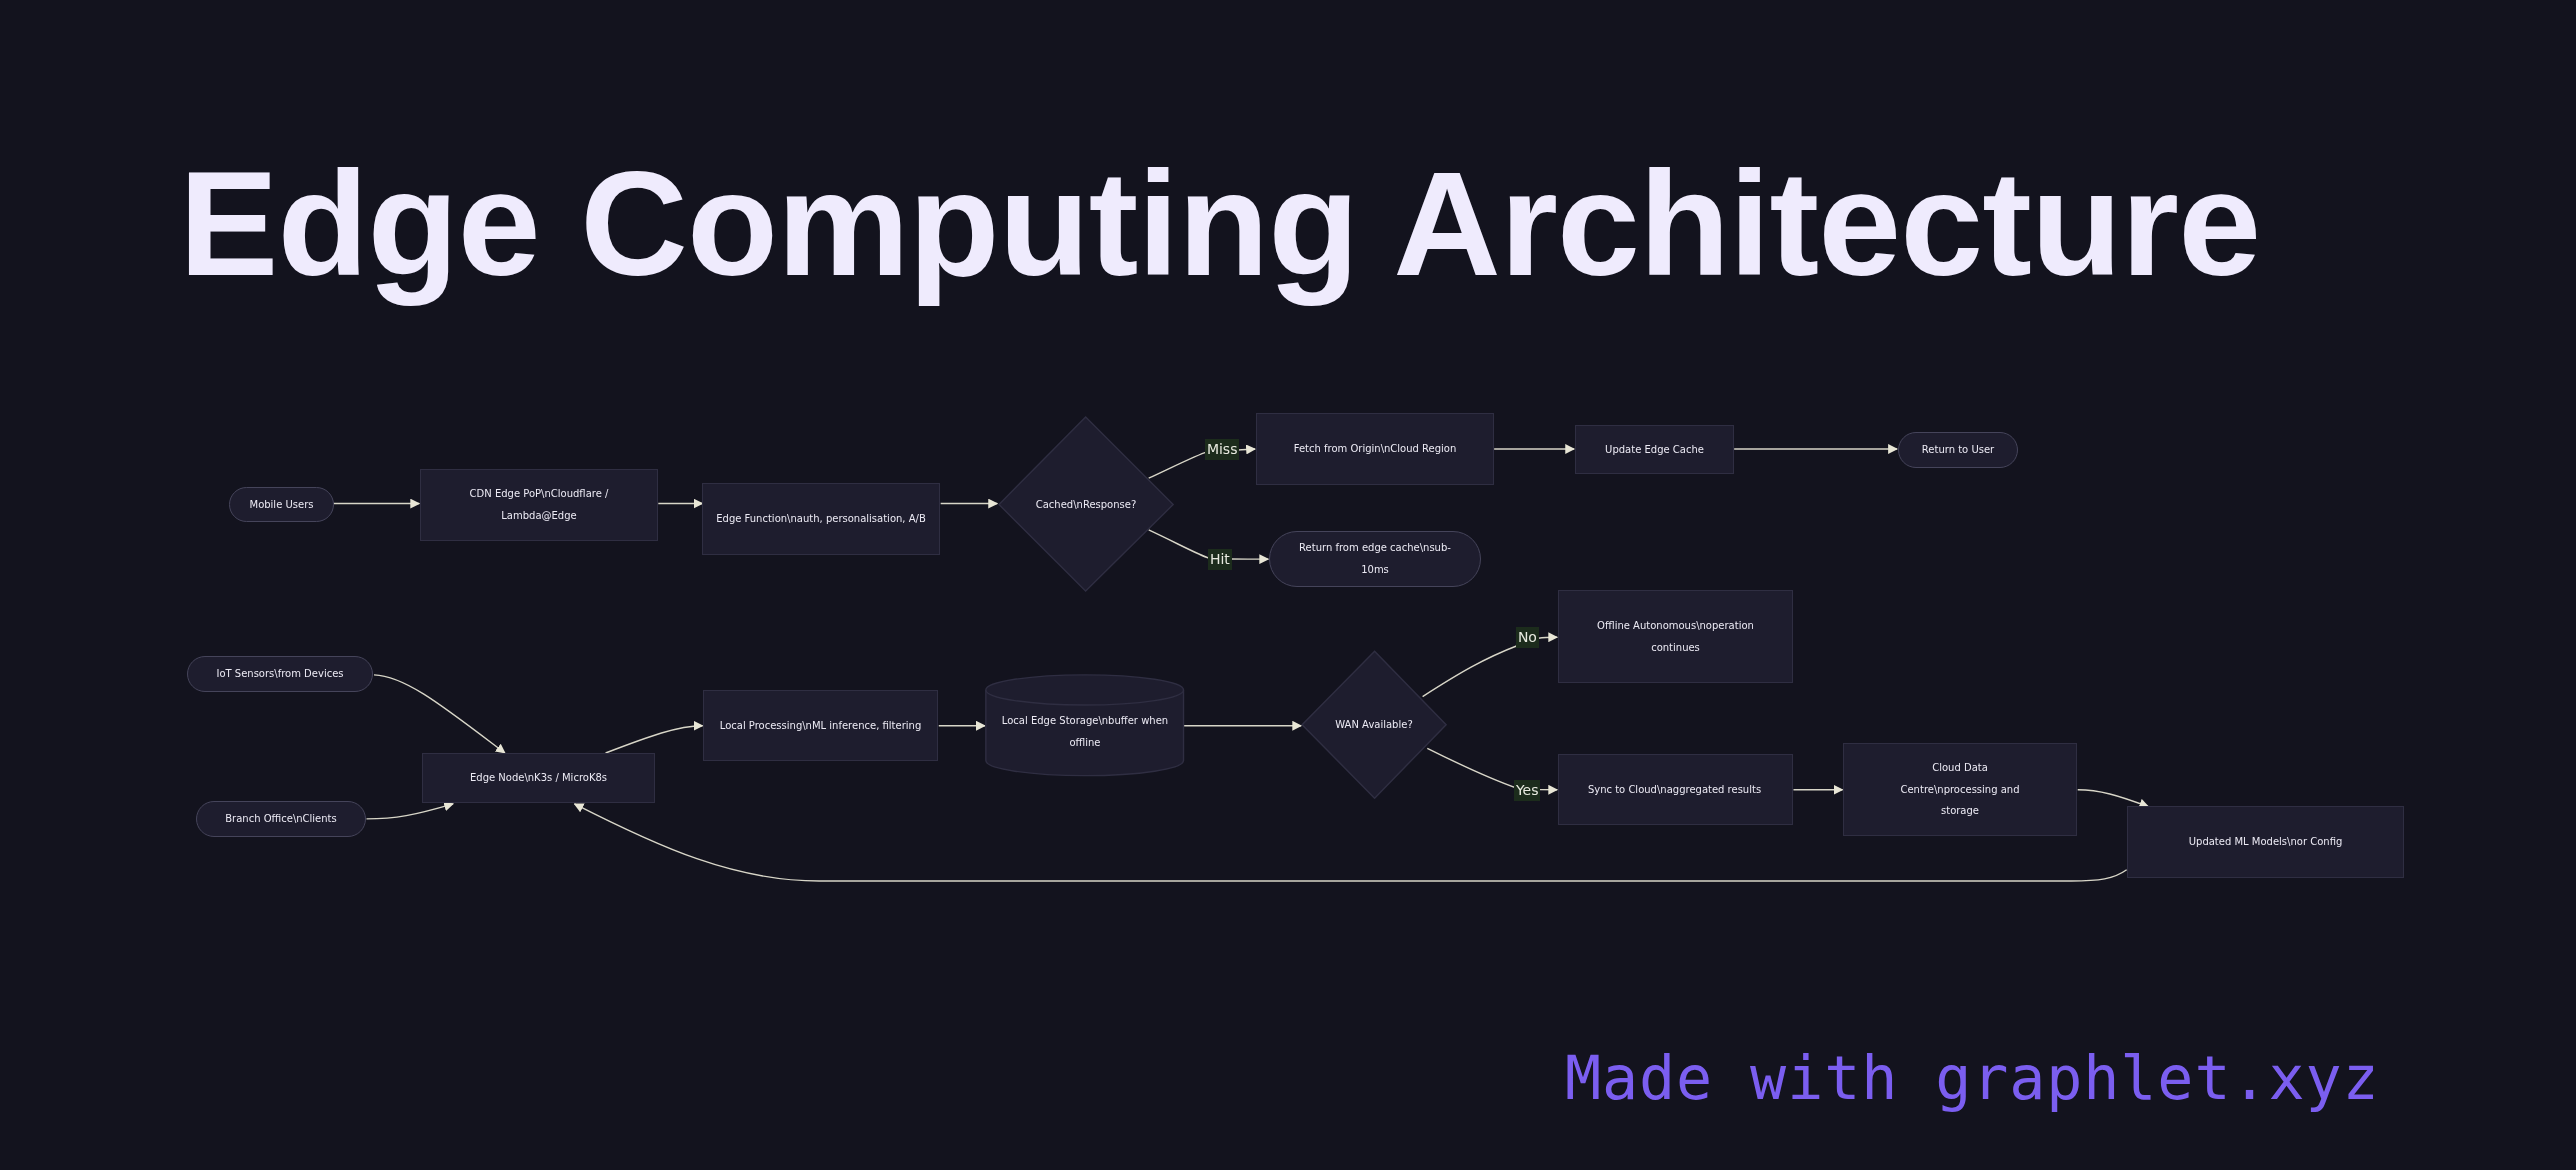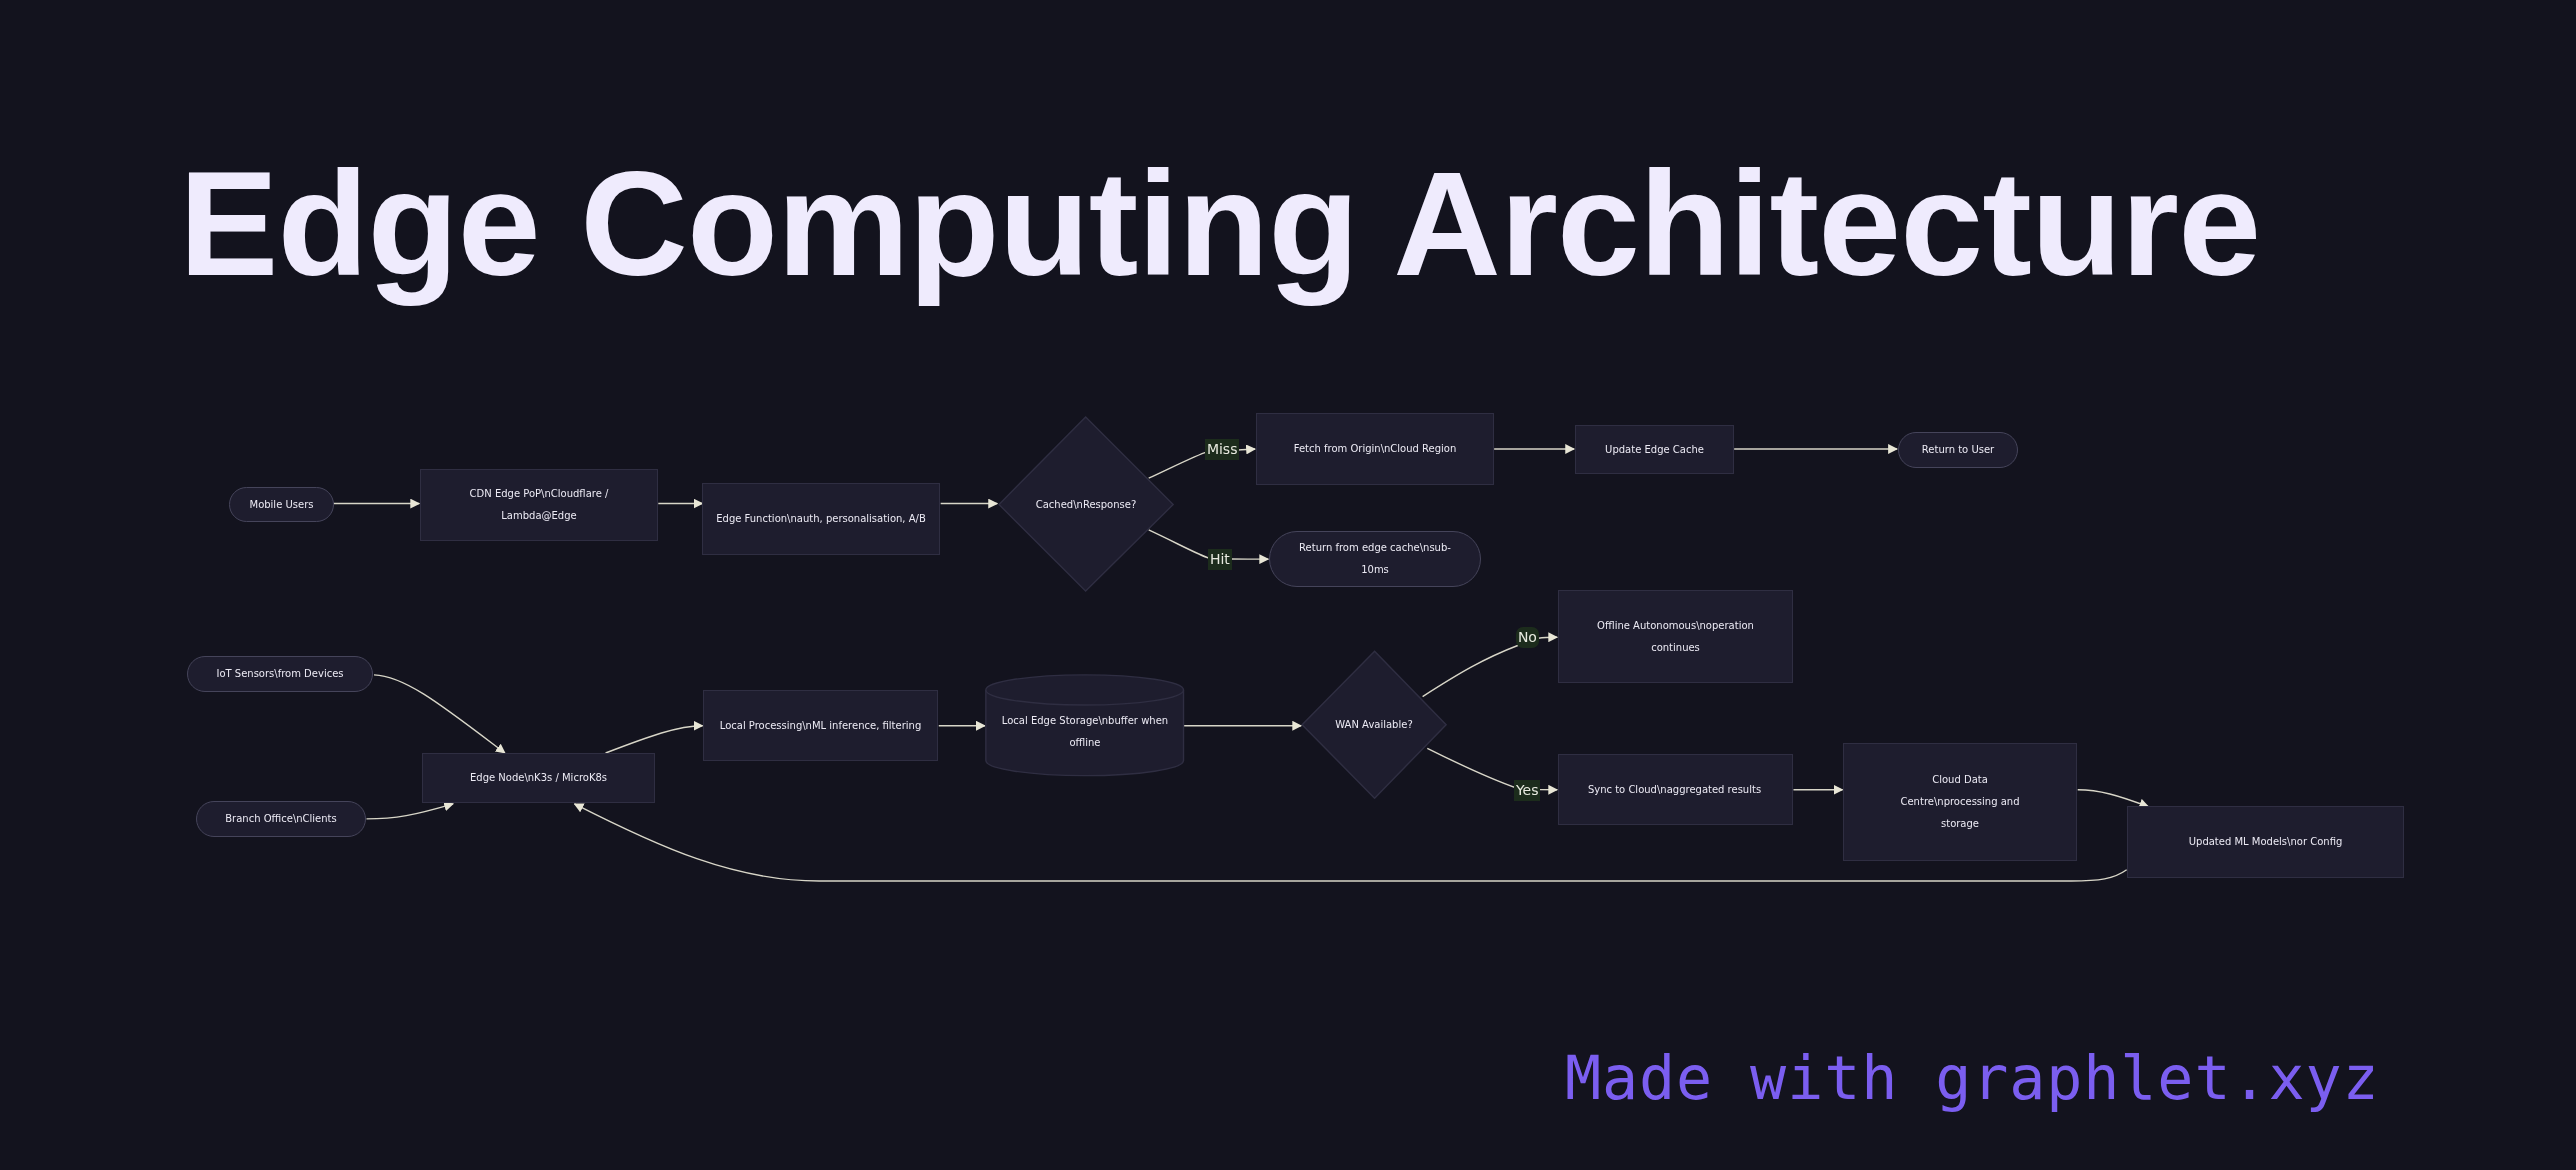--- a/index.html
+++ b/index.html
@@ -123,26 +123,26 @@
 </div>
 <div class="node diamond-label" style="left:1302px;top:706px;width:144px;height:38px;padding:0;">
   <span>WAN Available?</span>
 </div>
 <div class="node" style="left:1558px;top:590px;width:235px;height:93px;padding:0 28px;">
   <span>Offline Autonomous\noperation continues</span>
 </div>
 <div class="node" style="left:1558px;top:754px;width:235px;height:71px;padding-left:11px;">
   <span>Sync to Cloud\naggregated results</span>
 </div>
-<div class="node" style="left:1843px;top:743px;width:234px;height:118px;padding:0 44px;">
+<div class="node" style="left:1843px;top:743px;width:234px;height:93px;padding:0 44px;">
   <span>Cloud Data Centre\nprocessing and storage</span>
 </div>
 <div class="node" style="left:2127px;top:806px;width:277px;height:72px;padding:0 34px;">
   <span>Updated ML Models\nor Config</span>
 </div>
 
 <span class="elabel" style="left:1205px;top:439px;">Miss</span>
 <span class="elabel" style="left:1208px;top:549px;">Hit</span>
-<span class="elabel" style="left:1516px;top:627px;border-radius:7px;">No</span>
+<span class="elabel" style="left:1516px;top:627px;">No</span>
 <span class="elabel" style="left:1514px;top:780px;">Yes</span>
 
 <div class="footer">Made with graphlet.xyz</div>
 
 
 </body></html>

